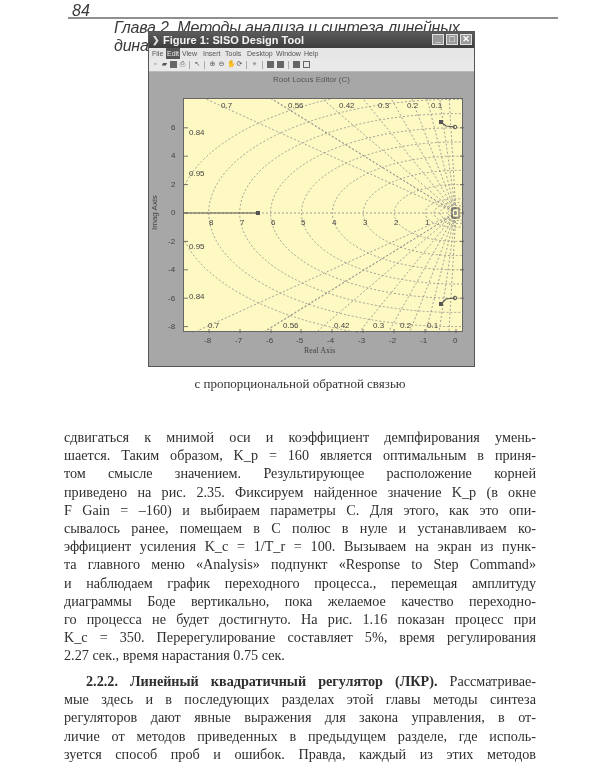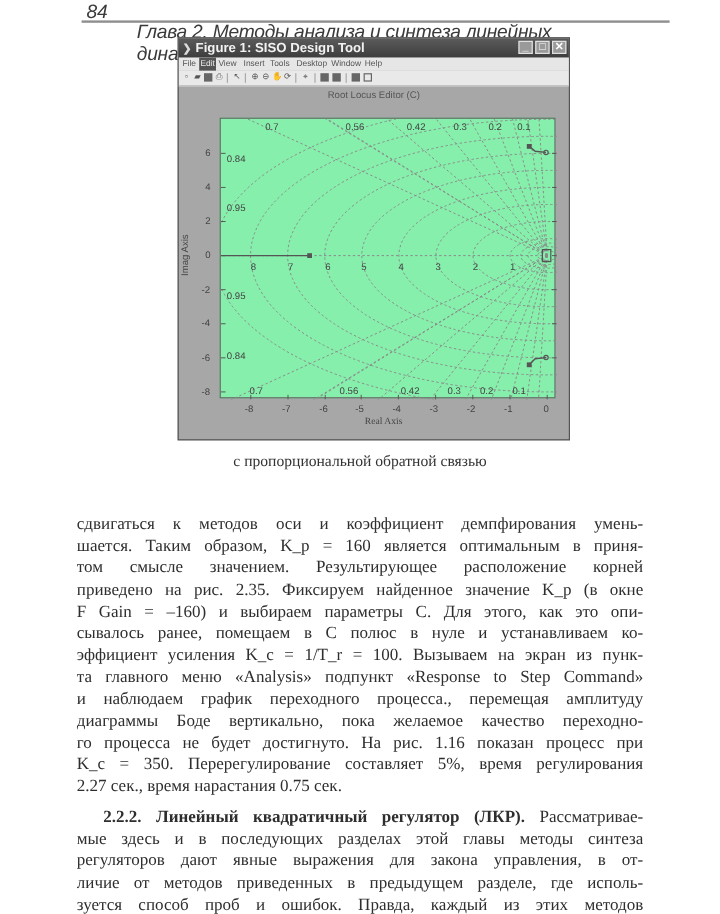--- a/index.html
+++ b/index.html
@@ -16,21 +16,21 @@
   .wbtn { position:absolute; top:2px; width:12px; height:11px; background:#9a9a9a; border:1px solid #e0e0e0; box-sizing:border-box; color:#fff; font-size:9px; line-height:9px; text-align:center; }
   .menubar { position:absolute; left:0; top:16px; right:0; height:11px; background:#e6e6e6; font-family:"Liberation Sans", sans-serif; font-size:7px; line-height:11px; color:#555; }
   .menubar span { position:absolute; top:0; }
   .menubar .sel { background:#555; color:#eee; padding:0 1px; }
   .toolbar { position:absolute; left:0; top:27px; right:0; height:12px; background:#e9e9e9; border-bottom:1px solid #bbb; }
   .tb { position:absolute; top:2px; width:7px; height:7px; font-size:7px; line-height:7px; color:#555; text-align:center; }
   .tb.box { background:#666; }
   .tbsep { position:absolute; top:2px; width:1px; height:8px; background:#aaa; }
   .editor-title { position:absolute; left:0; right:0; top:43px; text-align:center; font-family:"Liberation Sans", sans-serif; font-size:8px; color:#555; }
 
-  .plot { position:absolute; left:183px; top:98px; width:280px; height:234px; background:#86efac; border:1px solid #666; box-sizing:border-box; }
+  .plot { position:absolute; left:183px; top:98px; width:280px; height:234px; background:#fef9c3; border:1px solid #666; box-sizing:border-box; }
   svg.plotsvg { position:absolute; left:0; top:0; }
   .axlbl { font-family:"Liberation Sans", sans-serif; font-size:8px; fill:#444; }
   .gridlbl { font-family:"Liberation Sans", sans-serif; font-size:8px; fill:#444; }
   .ylabel { position:absolute; left:150px; top:205px; font-family:"Liberation Sans", sans-serif; font-size:8px; color:#444; transform:rotate(-90deg); transform-origin:left top; white-space:nowrap; }
   .xlabel { position:absolute; left:304px; top:346px; font-family:Liberation Serif, serif; font-size:8px; color:#444; }
 
   .caption { position:absolute; left:60px; width:480px; text-align:center; font-size:13px; line-height:16px; top:376px; color:#333; }
   .caption b { font-weight:bold; }
 
   .body-text { position:absolute; left:64px; width:472px; font-size:14.2px; line-height:18.2px; text-align:justify; color:#2e2e2e; }
@@ -228,21 +228,21 @@
   </g>
 </svg>
 <div class="ylabel" style="top:230px;">Imag Axis</div>
 <div class="xlabel">Real Axis</div>
 
 <div class="caption">
   <div>с пропорциональной обратной связью</div>
 </div>
 
 <div class="body-text" style="top:428px;">
-  <span class="line">сдвигаться к методов оси и коэффициент демпфирования умень-</span>
+  <span class="line">сдвигаться к мнимой оси и коэффициент демпфирования умень-</span>
   <span class="line">шается. Таким образом, K_p = 160 является оптимальным в приня-</span>
   <span class="line">том смысле значением. Результирующее расположение корней</span>
   <span class="line">приведено на рис. 2.35. Фиксируем найденное значение K_p (в окне</span>
   <span class="line">F Gain = –160) и выбираем параметры C. Для этого, как это опи-</span>
   <span class="line">сывалось ранее, помещаем в C полюс в нуле и устанавливаем ко-</span>
   <span class="line">эффициент усиления K_c = 1/T_r = 100. Вызываем на экран из пунк-</span>
   <span class="line">та главного меню «Analysis» подпункт «Response to Step Command»</span>
   <span class="line">и наблюдаем график переходного процесса., перемещая амплитуду</span>
   <span class="line">диаграммы Боде вертикально, пока желаемое качество переходно-</span>
   <span class="line">го процесса не будет достигнуто. На рис. 1.16 показан процесс при</span>

